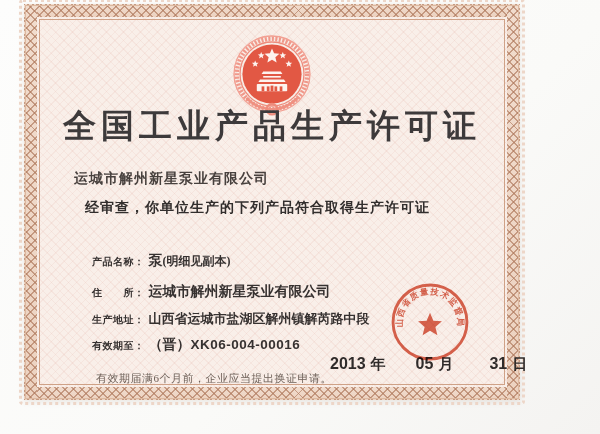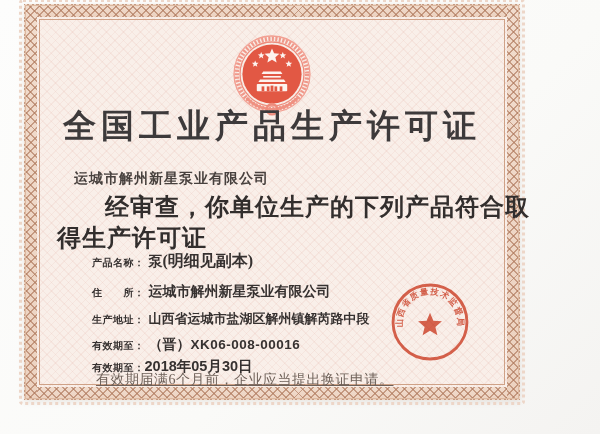--- a/index.html
+++ b/index.html
@@ -40,38 +40,38 @@
   .title{
     position:absolute;left:0;right:0;top:100px;text-align:center;
     font-size:33px;font-weight:700;letter-spacing:5px;color:#3d3a3b;
   }
   .company{
     position:absolute;left:50px;top:166px;
     font-size:14px;font-weight:600;color:#48413e;letter-spacing:1px;
   }
   .statement{
     position:absolute;left:33px;top:188px;width:482px;
-    font-size:24px;font-weight:700;color:#322e2d;line-height:31px;letter-spacing:1px;
+    font-size:14px;font-weight:700;color:#322e2d;line-height:31px;letter-spacing:1px;
   }
   .statement .indent{text-indent:2em;}
   .frow{position:absolute;left:68px;white-space:nowrap;color:#363130;}
   .frow .lbl{font-size:10px;font-weight:700;letter-spacing:.5px;}
   .frow .val{font-size:14px;font-weight:600;margin-left:4px;}
-  .frow .small-note{font-size:16px;font-weight:600;}
+  .frow .small-note{font-size:12px;font-weight:600;}
   .frow .tiny-val{font-size:13px;}
   .frow .code{font-family:"Liberation Sans","DejaVu Sans",sans-serif;font-weight:700;font-size:13.5px;letter-spacing:.5px;}
   .frow .bold-num{font-family:"Liberation Sans","DejaVu Sans",sans-serif;font-weight:700;font-size:14.5px;}
   .row-product{top:247px;}
   .row-residence{top:278px;}
   .row-prodaddr{top:305px;}
   .row-certno{top:331px;}
   .row-validity{top:353px;}
   .footnote{
     position:absolute;left:72px;top:367px;
-    font-size:14px;color:#6e6159;letter-spacing:.5px;text-decoration:underline;
+    font-size:11px;color:#6e6159;letter-spacing:.5px;
   }
   .issue-date{
     position:absolute;left:306px;top:351px;display:flex;align-items:baseline;color:#2f2b2a;
   }
   .issue-date .num{font-family:"Liberation Sans","DejaVu Sans",sans-serif;font-weight:700;font-size:16px;}
   .issue-date .unit{font-size:15px;font-weight:600;margin-left:5px;}
   .gap-a{width:30px;} .gap-b{width:36px;}
   .seal{position:absolute;left:364px;top:276px;width:84px;height:84px;mix-blend-mode:multiply;opacity:.92;}
 </style>
 </head>
@@ -126,27 +126,34 @@
 
   <div class="frow row-residence">
     <span class="lbl">住　　所：</span><span class="val">运城市解州新星泵业有限公司</span>
   </div>
 
   <div class="frow row-prodaddr">
     <span class="lbl">生产地址：</span><span class="val tiny-val">山西省运城市盐湖区解州镇解芮路中段</span>
   </div>
 
   <div class="frow row-certno">
-    <span class="lbl">有效期至：</span><span class="val">（晋）</span><span class="code">XK06-008-00016</span>
+    <span class="lbl">有效期至：</span><span class="val">（晋）</span><span class="code">XK06-004-00016</span>
   </div>
 
-  <div class="frow row-validity">
-    <span class="lbl">有效期至：</span><span class="bold-num">2018年05月30日</span>
+
+  <div class="issue-date">
+    <span class="num">2013</span>
+    <span class="unit">年</span>
+    <span class="gap-a"></span>
+    <span class="num">05</span>
+    <span class="unit">月</span>
+    <span class="gap-b"></span>
+    <span class="num">31</span>
+    <span class="unit">日</span>
   </div>
-
 
   <div class="footnote">有效期届满6个月前，企业应当提出换证申请。</div>
 
   <svg class="seal" viewBox="0 0 100 100">
     <defs>
       <path id="sealArc" d="M18.1 58.5 A33 33 0 1 1 81.9 58.5" fill="none"></path>
     </defs>
     <circle cx="50" cy="50" r="44" fill="none" stroke="#d75a43" stroke-width="3.4"></circle>
     <path d="M50 39 l4 9.4 10.2.8 -7.8 6.7 2.4 10 -8.8-5.4 -8.8 5.4 2.4-10 -7.8-6.7 10.2-.8z" fill="#d75a43"></path>
     <text font-size="10" letter-spacing="1.6" fill="#d75a43" font-family="Liberation Serif, DejaVu Serif, serif" font-weight="700">

